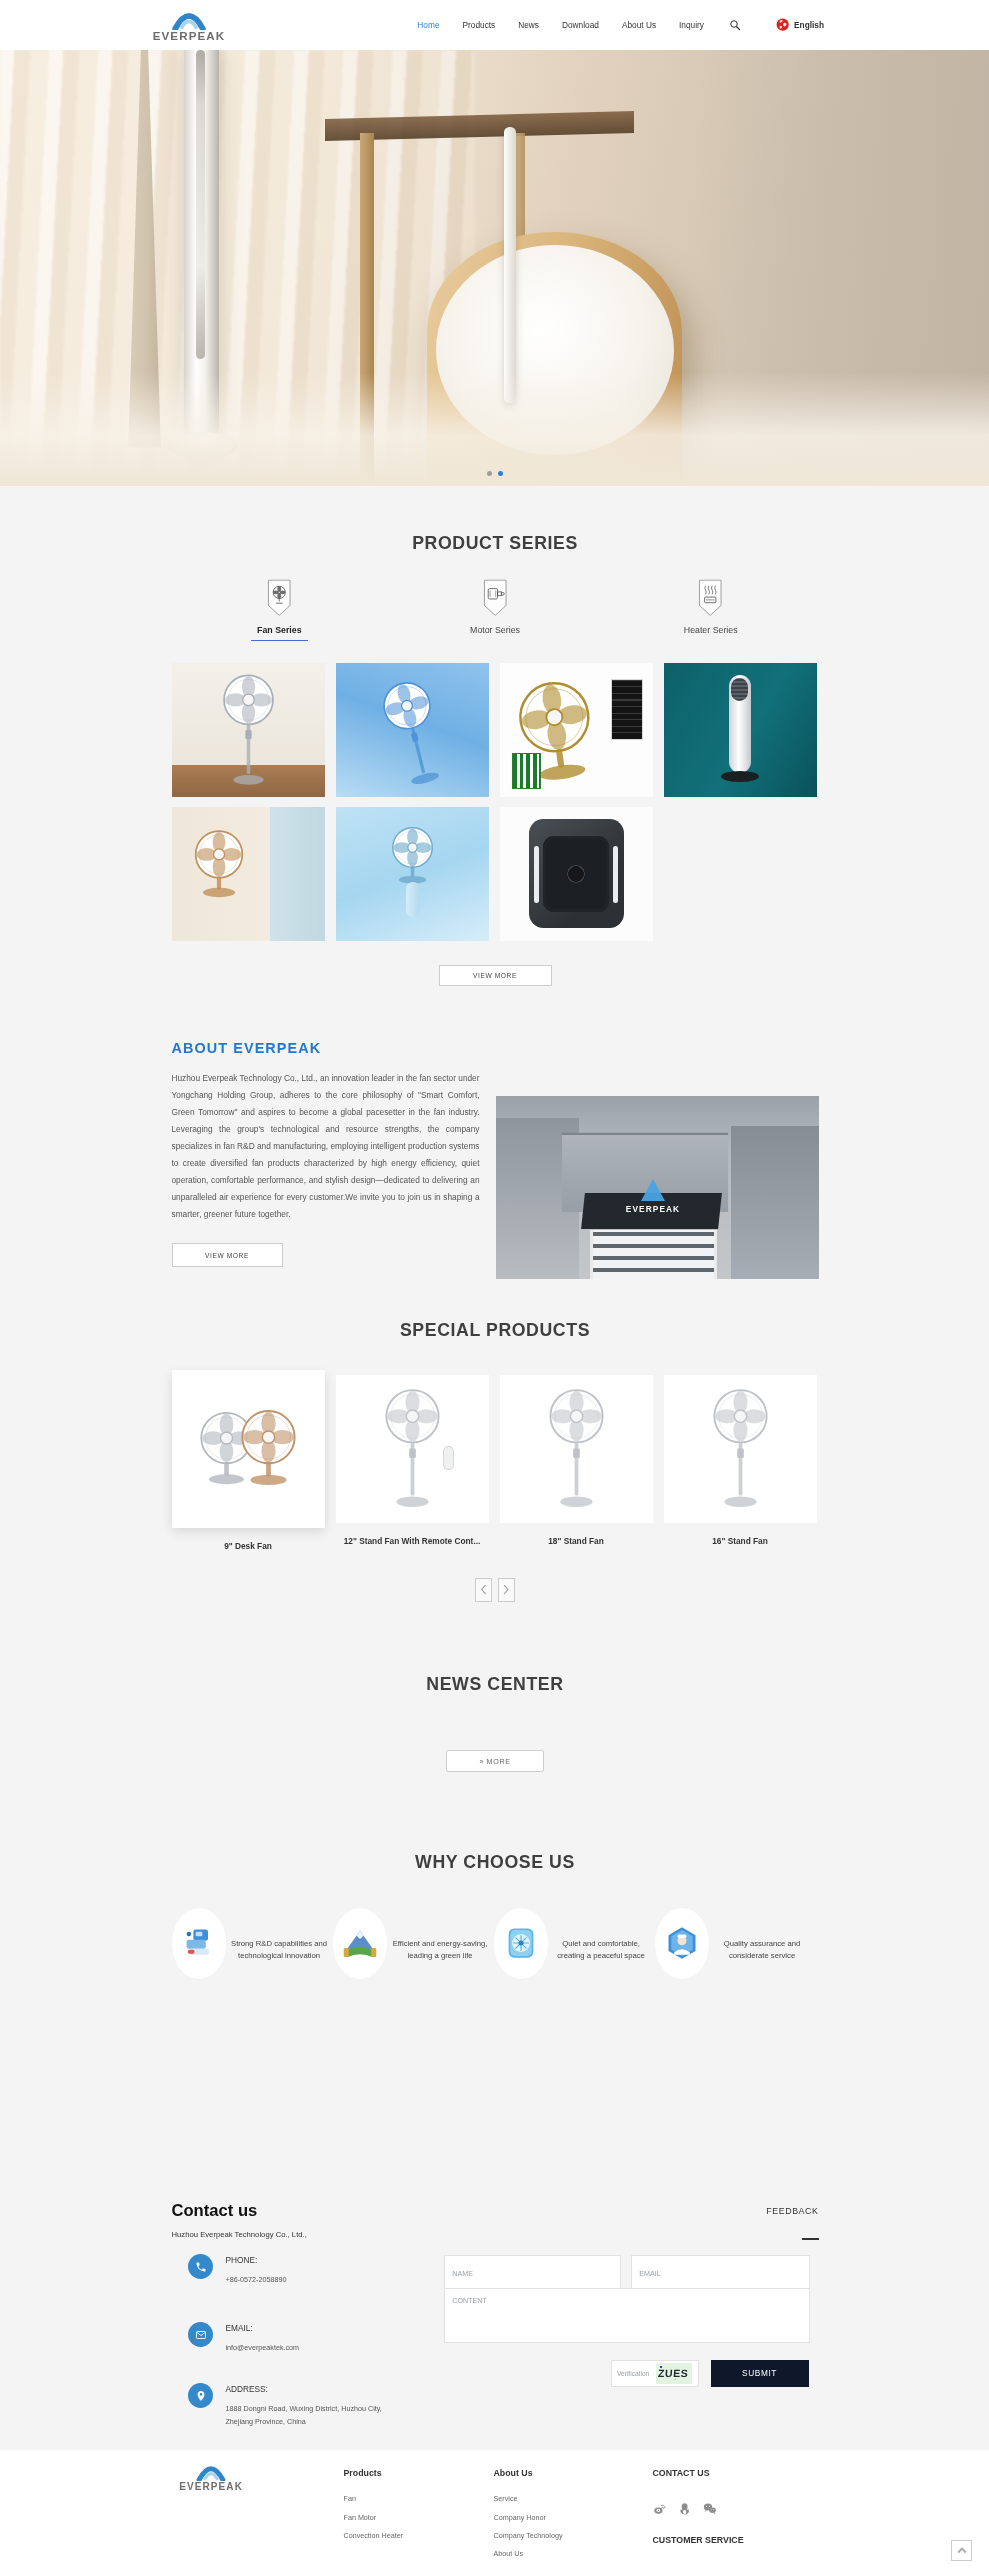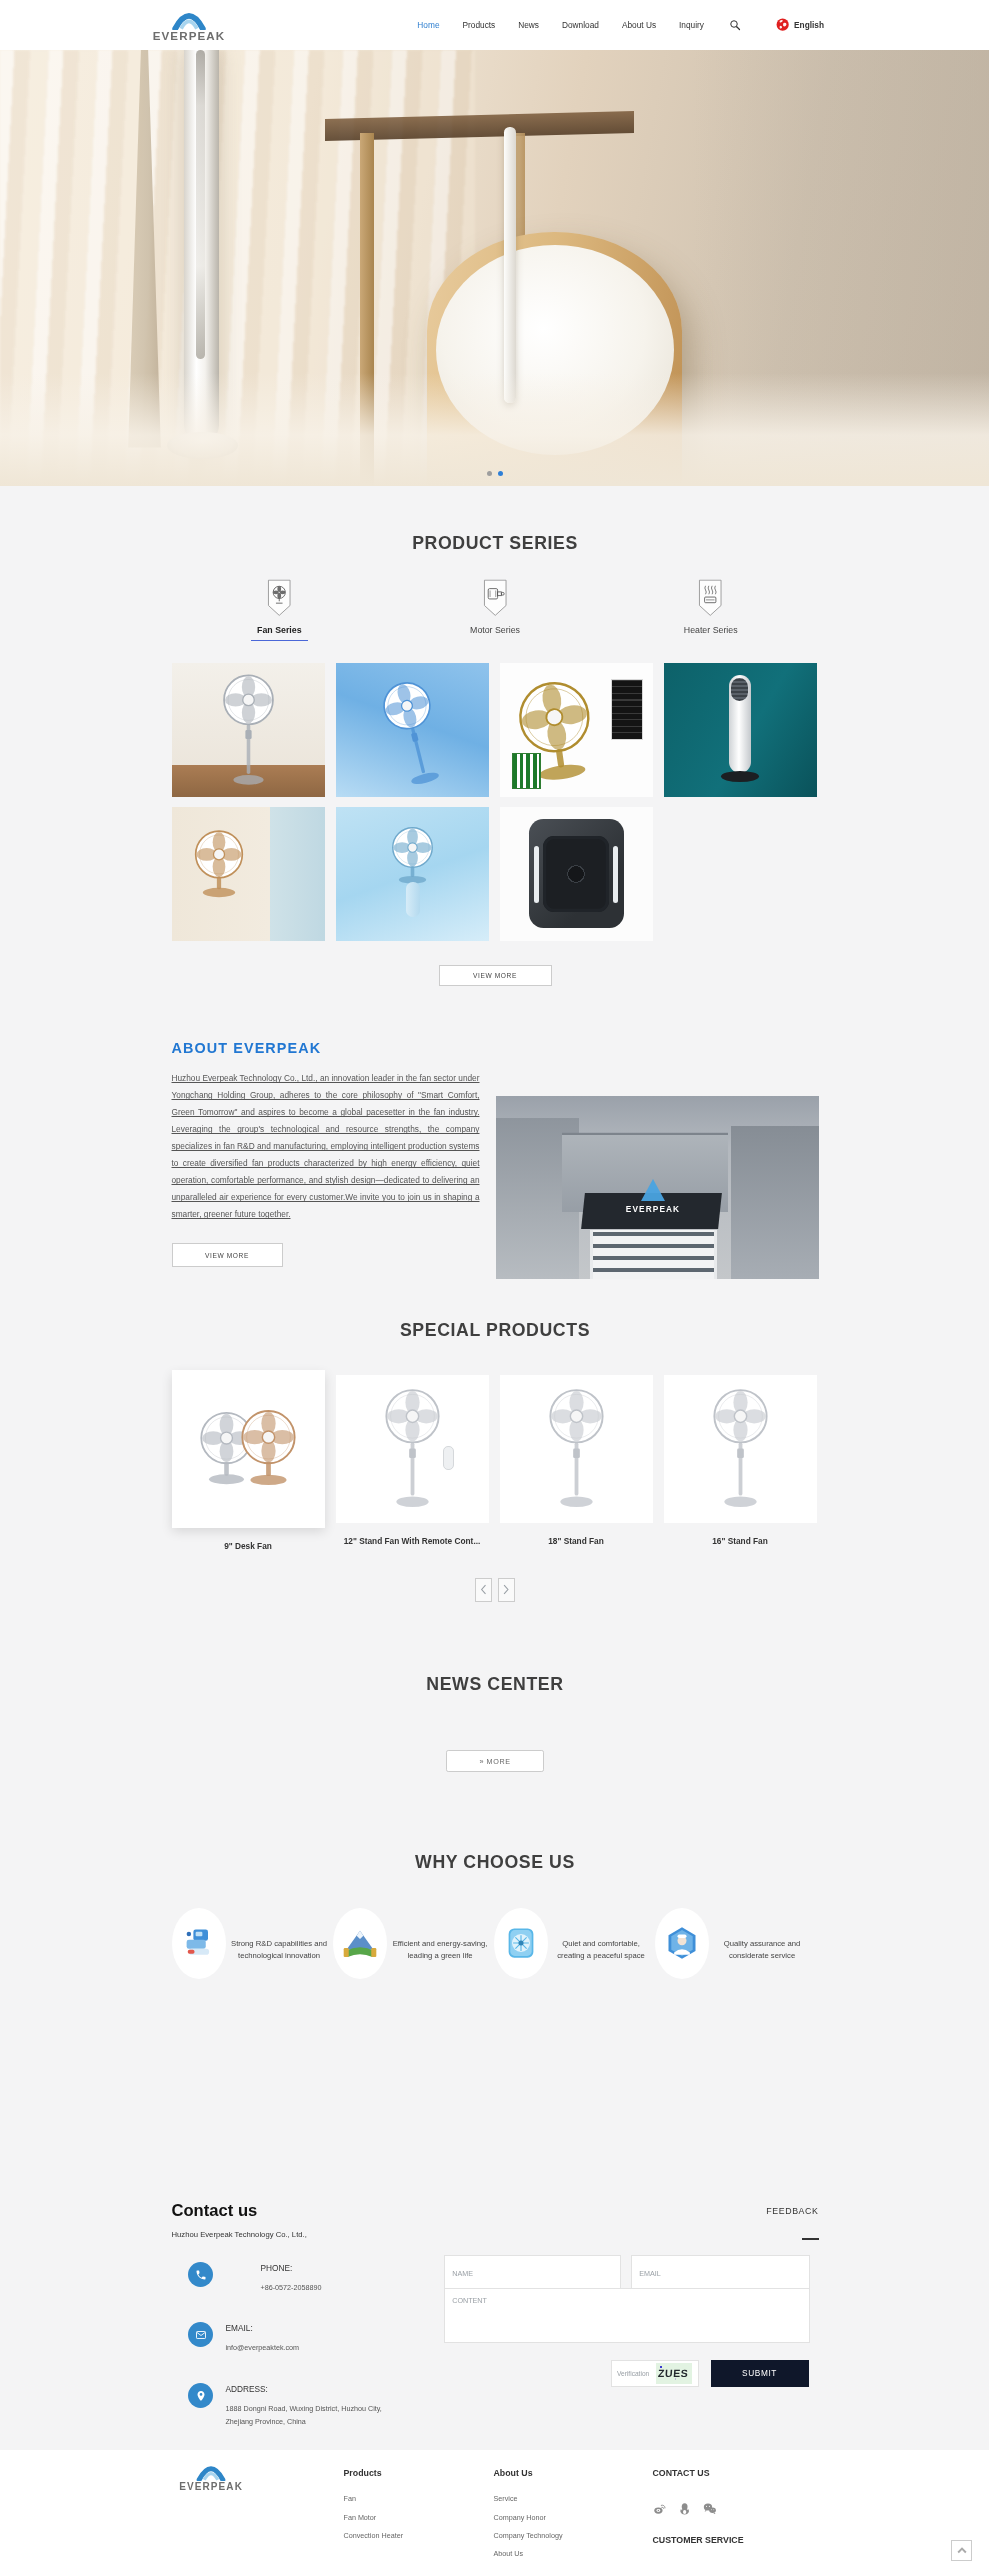--- a/index.html
+++ b/index.html
@@ -99,21 +99,21 @@
   .t-box-grill { position:absolute; left:43px; top:29px; width:66px; height:76px; border-radius:11px;
     background:radial-gradient(circle at 50% 50%, #15171a 0 7.7px, #3a3f45 7.7px 8.8px, #1c1f23 8.8px 100%);
     box-shadow:inset 0 0 0 3.3px #202429; }
   .t-box-bar1,.t-box-bar2 { position:absolute; top:39px; width:5.5px; height:57px; border-radius:2.8px; background:#e9edf0; }
   .t-box-bar1 { left:34px; } .t-box-bar2 { left:113px; }
   .view-more { width:113px; height:21px; margin:24px auto 0; }
 
   
   .sec-about { height:296px; background:#f4f4f5; overflow:hidden; }
   .about-title { margin-top:39px; font-size:14.4px; font-weight:bold; color:#2177d2; letter-spacing:1.1px; }
-  .about-body { margin-top:14.4px; width:308px; font-size:8.3px; line-height:17px; color:#555; text-align:justify;text-decoration:underline; }
+  .about-body { margin-top:14.4px; width:308px; font-size:8.3px; line-height:17px; color:#555; text-align:justify; }
   .about-img { position:absolute; right:0; top:56px; width:323px; height:183px; overflow:hidden;
     background:linear-gradient(180deg,#9aa1aa 0%,#b3b8be 28%,#c4c7ca 100%); }
   .ab-b1 { position:absolute; left:0; top:22px; width:83px; height:161px; background:linear-gradient(180deg,#8e959d,#b7bcc1); }
   .ab-b2 { position:absolute; left:66px; top:39px; width:166px; height:77px; background:linear-gradient(180deg,#aeb4ba,#979ea6); box-shadow:0 -2.2px 0 #7d848c; }
   .ab-b3 { position:absolute; right:0; top:30px; width:88px; height:153px; background:linear-gradient(180deg,#868d95,#a7adb4); }
   .ab-roof { position:absolute; left:87px; top:97px; width:137px; height:36px; background:#23282e; transform:skewX(-6deg); }
   .ab-sign { position:absolute; left:116px; top:108px; width:83px; text-align:center; color:#fff; font-size:8.3px; font-weight:bold; letter-spacing:1.1px; }
   .ab-sign-tri { position:absolute; left:145px; top:83px; width:0; height:0; border-left:12px solid transparent; border-right:12px solid transparent; border-bottom:22px solid #4aa3e0; opacity:.95; }
   .ab-bldg { position:absolute; left:94px; top:134px; width:127px; height:50px; background:
     repeating-linear-gradient(0deg,#f2f3f4 0 7.7px,#5d6770 7.7px 12px); border-left:3.3px solid #e8eaec; border-right:3.3px solid #e8eaec; }
@@ -515,21 +515,21 @@
     </div>
   </section>
 
   <section class="sec-contact">
     <div class="container" style="height:100%;">
       <h2 class="contact-title">Contact us</h2>
       <div class="contact-company">Huzhou Everpeak Technology Co., Ltd.,</div>
       <div class="feedback">FEEDBACK</div>
       <div class="feedback-dash"></div>
 
-      <div class="c-item" style="top:72px;gap:35px;">
+      <div class="c-item" style="top:64px;">
         <div class="c-ic">
           <svg viewBox="0 0 24 24">
               <path fill="#fff" d="M6.6 10.8c1.5 3 3.6 5.1 6.6 6.6l2.2-2.2c.3-.3.7-.4 1-.2 1.1.4 2.3.6 3.6.6.6 0 1 .4 1 1V20c0 .6-.4 1-1 1C10.6 21 3 13.4 3 4c0-.6.4-1 1-1h3.5c.6 0 1 .4 1 1 0 1.2.2 2.4.6 3.6.1.3 0 .7-.2 1l-2.3 2.2z"></path>
             </svg>
         </div>
         <div class="c-txt">
           <div class="c-label">PHONE:</div>
           <div class="c-val">+86-0572-2058890</div>
         </div>
       </div>

